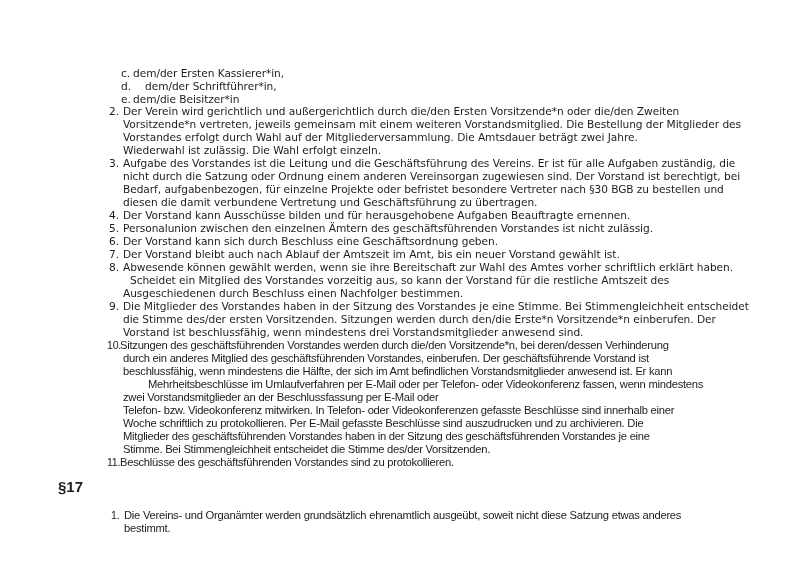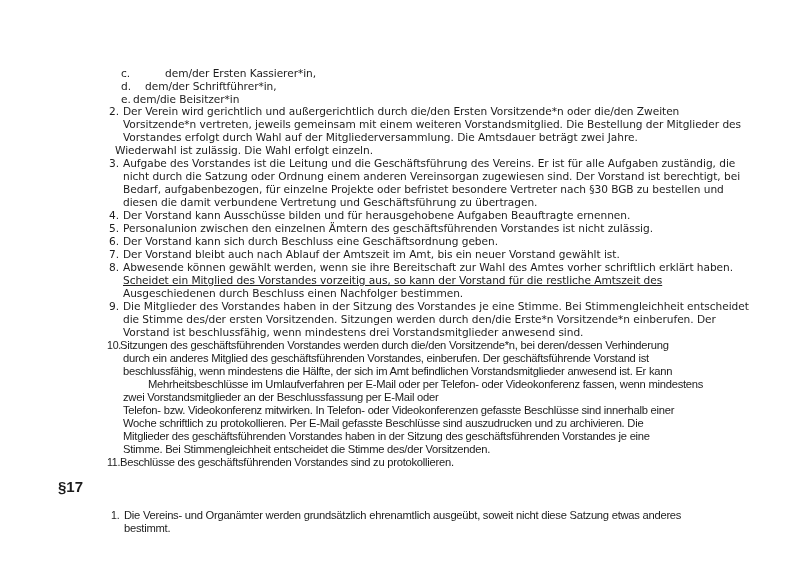--- a/index.html
+++ b/index.html
@@ -32,46 +32,46 @@
       font-family: "Liberation Sans", sans-serif;
       font-weight: bold; font-size: 15px; line-height: 14px;
     }
   </style>
 </head>
 <body>
 
 <div class="page">
   <div id="content">
       <div class="num" style="top: 67px; left: 121px;">c.</div>
-      <div class="line" style="top: 67px; left: 133px; margin-left: 32px;">dem/der Ersten Kassierer*in,</div>
+      <div class="line" style="top: 67px; left: 133px;">dem/der Ersten Kassierer*in,</div>
       <div class="num" style="top: 80px; left: 121px;">d.</div>
       <div class="line" style="top: 80px; left: 133px; margin-left: 12px;">dem/der Schriftführer*in,</div>
       <div class="num" style="top: 93px; left: 121px;">e.</div>
       <div class="line" style="top: 93px; left: 133px;">dem/die Beisitzer*in</div>
       <div class="num" style="top: 105px; left: 109px;">2.</div>
       <div class="line" style="top: 105px; left: 123px;">Der Verein wird gerichtlich und außergerichtlich durch die/den Ersten Vorsitzende*n oder die/den Zweiten</div>
       <div class="line" style="top: 118px; left: 123px;">Vorsitzende*n vertreten, jeweils gemeinsam mit einem weiteren Vorstandsmitglied. Die Bestellung der Mitglieder des</div>
       <div class="line" style="top: 131px; left: 123px;">Vorstandes erfolgt durch Wahl auf der Mitgliederversammlung. Die Amtsdauer beträgt zwei Jahre.</div>
-      <div class="line" style="top: 144px; left: 115px;">Wiederwahl ist zulässig. Die Wahl erfolgt einzeln.</div>
+      <div class="line" style="top: 144px; left: 123px;">Wiederwahl ist zulässig. Die Wahl erfolgt einzeln.</div>
       <div class="num" style="top: 157px; left: 109px;">3.</div>
       <div class="line" style="top: 157px; left: 123px;">Aufgabe des Vorstandes ist die Leitung und die Geschäftsführung des Vereins. Er ist für alle Aufgaben zuständig, die</div>
       <div class="line" style="top: 170px; left: 123px;">nicht durch die Satzung oder Ordnung einem anderen Vereinsorgan zugewiesen sind. Der Vorstand ist berechtigt, bei</div>
       <div class="line" style="top: 183px; left: 123px;">Bedarf, aufgabenbezogen, für einzelne Projekte oder befristet besondere Vertreter nach §30 BGB zu bestellen und</div>
       <div class="line" style="top: 196px; left: 123px;">diesen die damit verbundene Vertretung und Geschäftsführung zu übertragen.</div>
       <div class="num" style="top: 209px; left: 109px;">4.</div>
       <div class="line" style="top: 209px; left: 123px;">Der Vorstand kann Ausschüsse bilden und für herausgehobene Aufgaben Beauftragte ernennen.</div>
       <div class="num" style="top: 222px; left: 109px;">5.</div>
       <div class="line" style="top: 222px; left: 123px;">Personalunion zwischen den einzelnen Ämtern des geschäftsführenden Vorstandes ist nicht zulässig.</div>
       <div class="num" style="top: 235px; left: 109px;">6.</div>
       <div class="line" style="top: 235px; left: 123px;">Der Vorstand kann sich durch Beschluss eine Geschäftsordnung geben.</div>
       <div class="num" style="top: 248px; left: 109px;">7.</div>
       <div class="line" style="top: 248px; left: 123px;">Der Vorstand bleibt auch nach Ablauf der Amtszeit im Amt, bis ein neuer Vorstand gewählt ist.</div>
       <div class="num" style="top: 261px; left: 109px;">8.</div>
       <div class="line" style="top: 261px; left: 123px; text-align: center;">Abwesende können gewählt werden, wenn sie ihre Bereitschaft zur Wahl des Amtes vorher schriftlich erklärt haben.</div>
-      <div class="line" style="top: 274px; left: 123px; text-decoration: underline;">Scheidet ein Mitglied des Vorstandes vorzeitig aus, so kann der Vorstand für die restliche Amtszeit des</div>
+      <div class="line" style="top: 274px; left: 130px;">Scheidet ein Mitglied des Vorstandes vorzeitig aus, so kann der Vorstand für die restliche Amtszeit des</div>
       <div class="line" style="top: 287px; left: 123px;">Ausgeschiedenen durch Beschluss einen Nachfolger bestimmen.</div>
       <div class="num" style="top: 300px; left: 109px;">9.</div>
       <div class="line" style="top: 300px; left: 123px;">Die Mitglieder des Vorstandes haben in der Sitzung des Vorstandes je eine Stimme. Bei Stimmengleichheit entscheidet</div>
       <div class="line" style="top: 313px; left: 123px;">die Stimme des/der ersten Vorsitzenden. Sitzungen werden durch den/die Erste*n Vorsitzende*n einberufen. Der</div>
       <div class="line" style="top: 326px; left: 123px;">Vorstand ist beschlussfähig, wenn mindestens drei Vorstandsmitglieder anwesend sind.</div>
       <div class="num cond" style="top: 339px; left: 107px;">10.</div>
       <div class="line cond" style="top: 339px; left: 120px;">Sitzungen des geschäftsführenden Vorstandes werden durch die/den Vorsitzende*n, bei deren/dessen Verhinderung</div>
       <div class="line cond" style="top: 352px; left: 123px;">durch ein anderes Mitglied des geschäftsführenden Vorstandes, einberufen. Der geschäftsführende Vorstand ist</div>
       <div class="line cond" style="top: 365px; left: 123px;">beschlussfähig, wenn mindestens die Hälfte, der sich im Amt befindlichen Vorstandsmitglieder anwesend ist. Er kann</div>
       <div class="line cond" style="top: 378px; left: 123px; margin-left: 25px;">Mehrheitsbeschlüsse im Umlaufverfahren per E-Mail oder per Telefon- oder Videokonferenz fassen, wenn mindestens</div>

